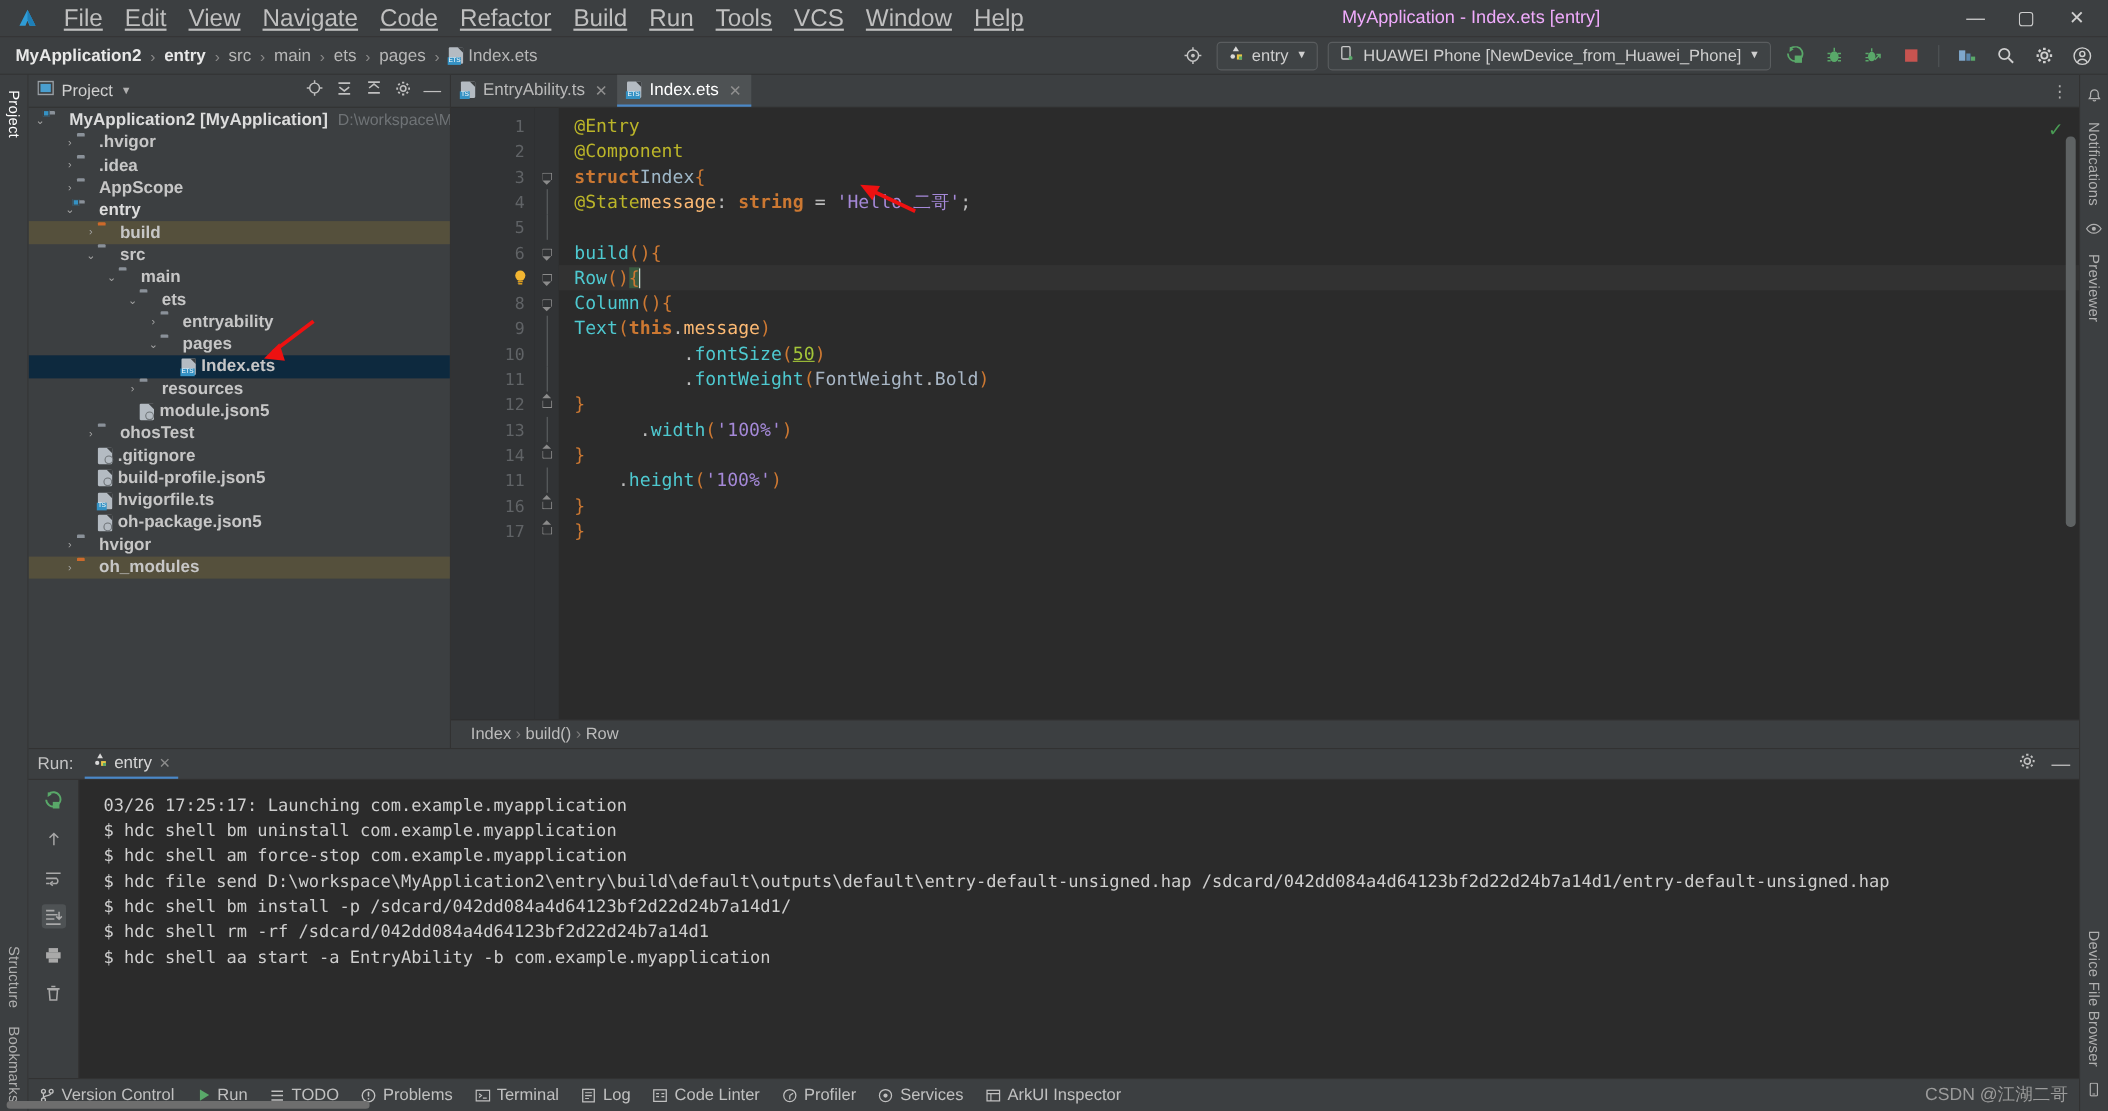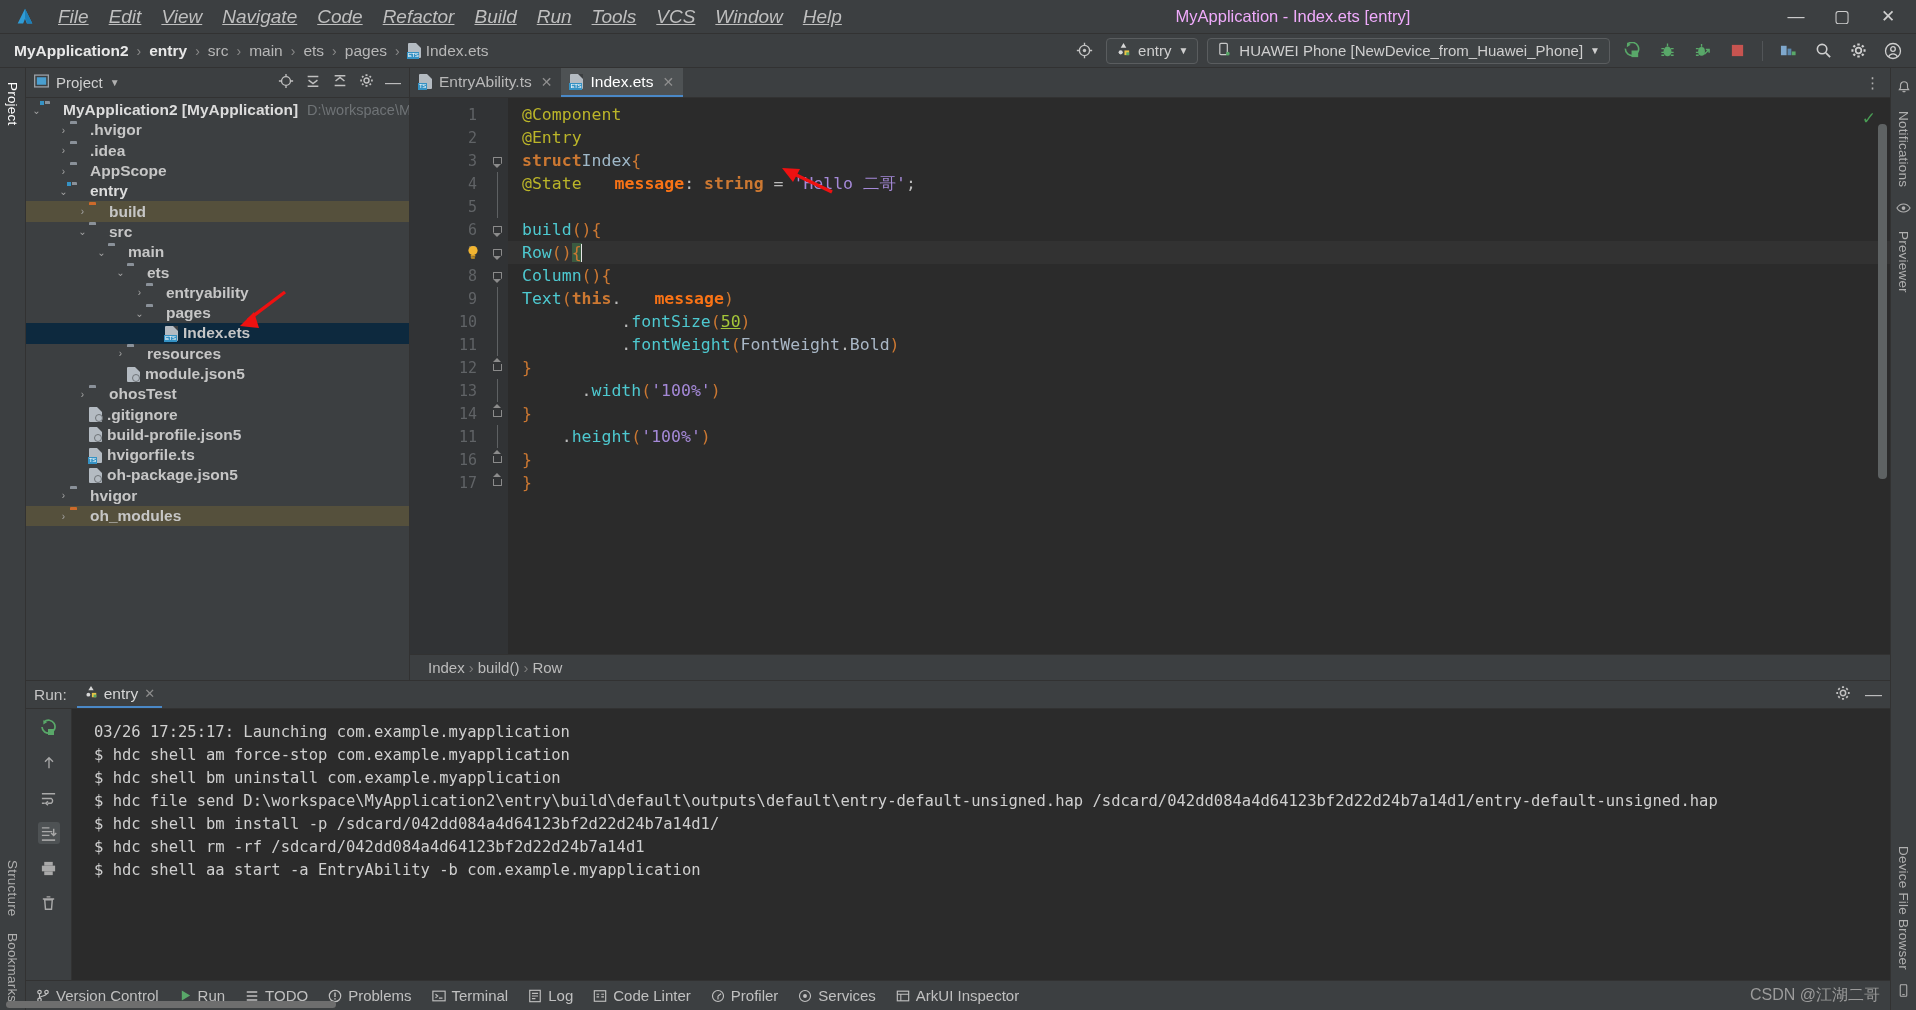--- a/index.html
+++ b/index.html
@@ -8,21 +8,21 @@
     width:1916px; height:1010px; overflow:hidden;
     font-family:"Liberation Sans", sans-serif;
     font-size:16px; color:#bbbbbb; position:relative;
   }
   .ide{ width:1916px; height:1010px; display:flex; flex-direction:column; background:#3c3f41; }
 
   
   .menubar{ height:34px; background:#3c3f41; display:flex; align-items:center; padding:0 6px;
             border-bottom:1px solid #323232; flex:0 0 34px; }
   .logo{ width:26px; height:26px; margin:0 10px 0 6px; display:flex; align-items:center; justify-content:center; }
-  .menuitem{ padding:3px 10px; font-size:19px; color:#bfbfbf; white-space:nowrap; cursor:default;font-style:italic; }
+  .menuitem{ padding:3px 10px; font-size:22px; color:#bfbfbf; white-space:nowrap; cursor:default; }
   .menuitem u{ text-decoration:underline; }
   .wintitle{ flex:1; text-align:center; color:#f0abfc; font-size:16.5px; margin-left:-40px; }
   .wincontrols{ display:flex; align-items:center; gap:2px; }
   .wc{ width:44px; height:32px; display:flex; align-items:center; justify-content:center; color:#cfcfcf; font-size:17px; }
 
   
   .navbar{ height:34px; background:#3c3f41; display:flex; align-items:center; padding:0 10px;
            border-bottom:1px solid #323232; flex:0 0 34px;justify-content:space-between; }
   .crumbs{ display:flex; align-items:center; gap:2px; font-size:15.5px; }
   .crumb{ color:#b7b7b7; padding:1px 4px; white-space:nowrap; }
@@ -104,21 +104,21 @@
 
   .codepane{ flex:1; position:relative; padding-top:5px; overflow:hidden; }
   .cline{ height:23px; display:flex; align-items:center; font-family:"DejaVu Sans Mono", monospace;
           font-size:16.5px; white-space:pre; padding-left:14px; }
   .cline.hl{ background:#323232; }
   .k-anno{ color:#bbb529; }      
   .k-kw{ color:#cc7832; font-weight:bold; }
   .k-class{ color:#9fb8c8; }
   .k-brace{ color:#cc7832; }
   .k-fn{ color:#4ec9d0; }
-  .k-prop{ color:#f97316; font-weight:bold;margin-left:33px; }
+  .k-prop{ color:#fdba74; font-weight:normal; }
   .k-str{ color:#a589d8; }
   .k-num{ color:#a4c639;text-decoration:underline; }
   .k-plain{ color:#a9b7c6; }
   .caret{ display:inline-block; width:1.5px; height:18px; background:#e8e8e8; vertical-align:-4px; margin-left:-1px;}
   .selbrace{ background:#3a5a40; }
 
   .editor-scroll{ position:absolute; right:3px; top:26px; width:9px; height:355px; background:#5e6263; border-radius:4px;}
   .check{ position:absolute; right:14px; top:10px; color:#499c54; font-size:17px; }
 
   .breadcrumbbar{ height:26px; background:#3c3f41; border-top:1px solid #323232; display:flex; align-items:center;
@@ -647,22 +647,22 @@
                 <div class="foldwrap">
                   <span class="fold close"></span>
                 </div>
                 <div class="bulb" style="left: -20px; top: 147px;"><svg width="14" height="15" viewBox="0 0 14 15">
                     <circle cx="7" cy="5.5" r="4.6" fill="#f2b531"></circle>
                     <rect x="4.7" y="10" width="4.6" height="1.6" fill="#d89c1e"></rect>
                     <rect x="5.2" y="12.2" width="3.6" height="1.5" fill="#d89c1e"></rect>
                   </svg></div>
               </div>
             <div class="codepane" id="codepane">
+                <div class="cline"><span class="k-anno">@Entry</span></div>
                 <div class="cline"><span class="k-anno">@Component</span></div>
-                <div class="cline"><span class="k-anno">@Entry</span></div>
                 <div class="cline"><span class="k-kw">struct</span> <span class="k-class">Index</span> <span class="k-brace">{</span></div>
                 <div class="cline">  <span class="k-anno">@State</span> <span class="k-prop">message</span>: <span class="k-kw">string</span> = <span class="k-str">'Hello 二哥'</span>;</div>
                 <div class="cline"></div>
                 <div class="cline">  <span class="k-fn">build</span><span class="k-brace">(</span><span class="k-brace">)</span> <span class="k-brace">{</span></div>
                 <div class="cline hl">    <span class="k-fn">Row</span><span class="k-brace">()</span> <span class="selbrace k-brace">{</span><span class="caret"></span></div>
                 <div class="cline">      <span class="k-fn">Column</span><span class="k-brace">(</span><span class="k-brace">)</span> <span class="k-brace">{</span></div>
                 <div class="cline">        <span class="k-fn">Text</span><span class="k-brace">(</span><span class="k-kw">this</span>.<span class="k-prop">message</span><span class="k-brace">)</span></div>
                 <div class="cline">          .<span class="k-fn">fontSize</span><span class="k-brace">(</span><span class="k-num">50</span><span class="k-brace">)</span></div>
                 <div class="cline">          .<span class="k-fn">fontWeight</span><span class="k-brace">(</span><span class="k-plain">FontWeight</span>.<span class="k-plain">Bold</span><span class="k-brace">)</span></div>
                 <div class="cline">      <span class="k-brace">}</span></div>
@@ -749,22 +749,22 @@
             </span>
             <span class="ri">
               <svg width="17" height="17" viewBox="0 0 18 18">
                   <path d="M5 5h8l-0.8 10H5.8Z" fill="none" stroke="#a9a9a9" stroke-width="1.5"></path>
                   <path d="M3 4.2h12M7 2h4" stroke="#a9a9a9" stroke-width="1.5"></path>
                 </svg>
             </span>
           </div>
           <div class="console" id="console">
               <div class="conline">03/26 17:25:17: Launching com.example.myapplication</div>
+              <div class="conline">$ hdc shell bm uninstall com.example.myapplication</div>
               <div class="conline">$ hdc shell am force-stop com.example.myapplication</div>
-              <div class="conline">$ hdc shell bm uninstall com.example.myapplication</div>
               <div class="conline">$ hdc file send D:\workspace\MyApplication2\entry\build\default\outputs\default\entry-default-unsigned.hap /sdcard/042dd084a4d64123bf2d22d24b7a14d1/entry-default-unsigned.hap</div>
               <div class="conline">$ hdc shell bm install -p /sdcard/042dd084a4d64123bf2d22d24b7a14d1/</div>
               <div class="conline">$ hdc shell rm -rf /sdcard/042dd084a4d64123bf2d22d24b7a14d1</div>
               <div class="conline">$ hdc shell aa start -a EntryAbility -b com.example.myapplication</div>
             </div>
         </div>
       </div>
 
       <div class="statusbar">
         <span class="sb">

